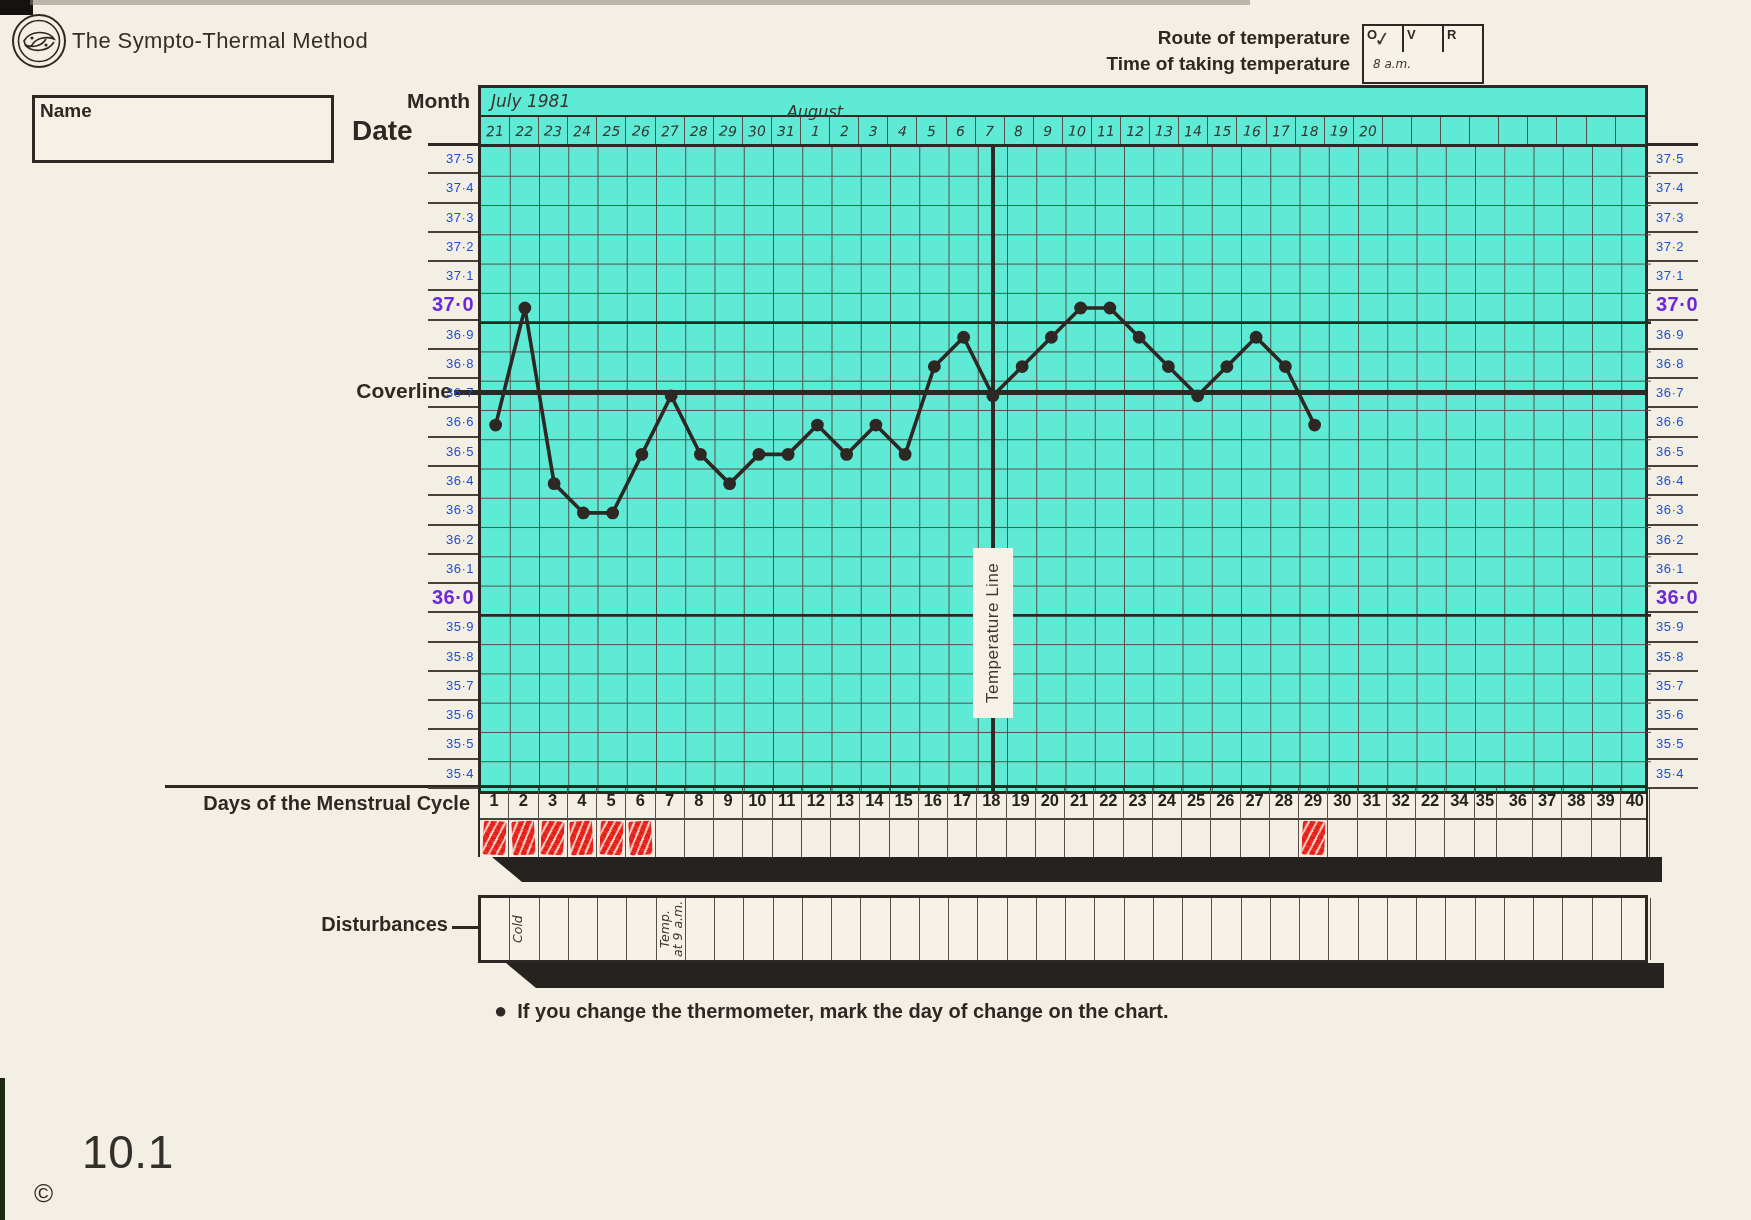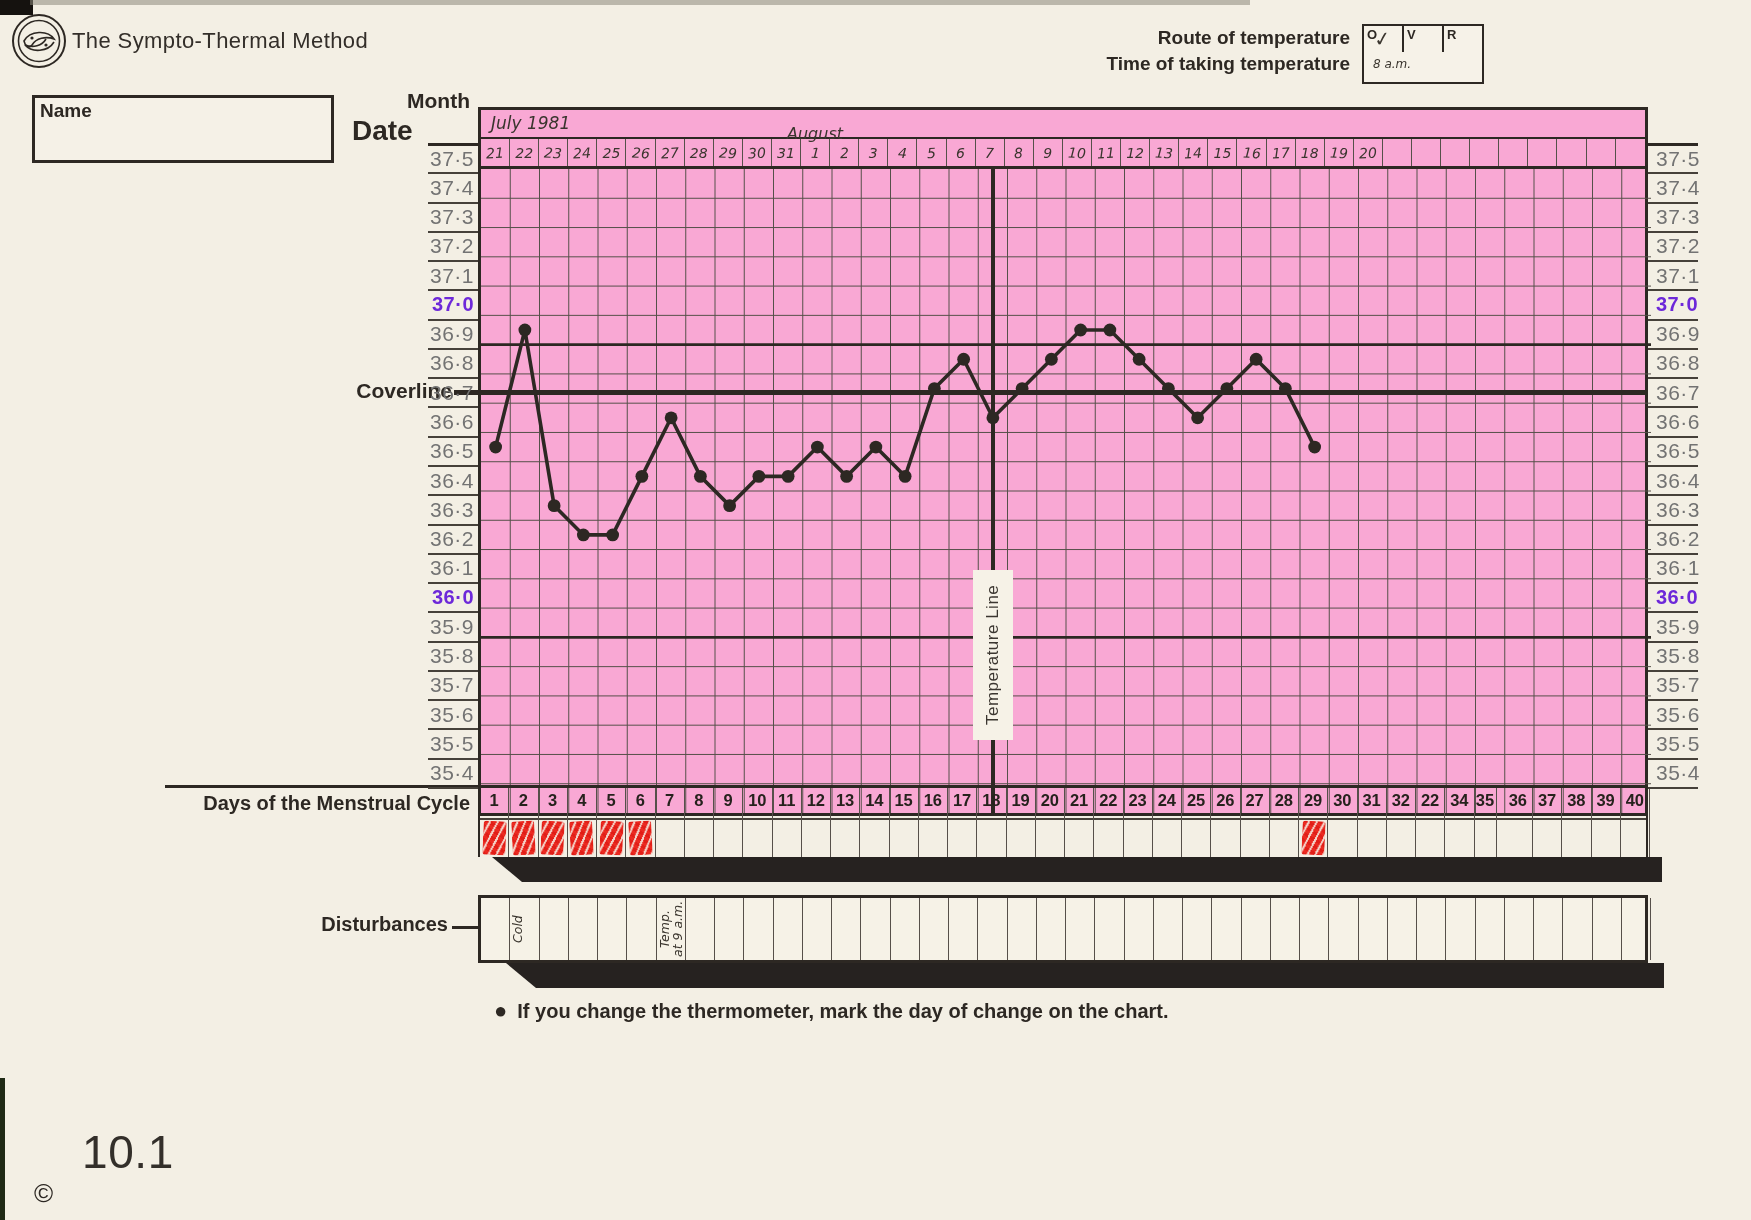--- a/index.html
+++ b/index.html
@@ -17,36 +17,36 @@
   .route-cell{flex:1;border-right:2px solid #2d2823;position:relative;font-size:13px;font-weight:700;padding:1px 0 0 3px;}
   .route-cell:last-child{border-right:none;}
   #check{position:absolute;left:10px;top:1px;font-size:20px;color:#3a352e;transform:rotate(-8deg);font-weight:400;}
   #time-box{left:1362px;top:52px;width:118px;height:30px;border:2px solid #2d2823;border-top:none;background:#f6f2e8;}
   #time-value{position:absolute;left:9px;top:5px;font-size:12px;}
   #name-box{left:32px;top:95px;width:296px;height:62px;border:3px solid #2d2823;background:#f5f1e7;}
   #name-label{position:absolute;left:5px;top:2px;font-size:19px;font-weight:700;}
   
   #month-label{left:352px;top:89px;width:118px;font-size:21px;text-align:right;}
   #date-label{left:352px;top:115px;width:118px;font-size:28px;text-align:left;}
-  #frame{left:478px;top:85px;width:1170px;height:709px;border:3px solid #2d2823;box-sizing:border-box;background:#f9a8d4;margin-top:22px;}
+  #frame{left:478px;top:85px;width:1170px;height:709px;border:3px solid #2d2823;box-sizing:border-box;background:#5eead4;}
   #month-row{position:absolute;left:0;top:0;width:100%;height:27px;border-bottom:2px solid #2d2823;}
   #month-july{position:absolute;left:10px;top:3px;font-size:17px;}
   #month-august{position:absolute;left:306px;top:14px;font-size:16px;}
   #date-row{position:absolute;left:0;top:29px;width:100%;height:27px;border-bottom:3px solid #2d2823;display:flex;}
   .date-cell{width:29.25px;box-sizing:border-box;border-right:1px solid #56504a;font-size:14px;
              display:flex;align-items:center;justify-content:center;}
   .date-cell:last-child{border-right:none;}
   #gridsvg{position:absolute;left:0;top:59px;}
   
   #temp-vline{position:absolute;left:510px;top:59px;width:4px;height:644px;background:#2d2823;}
   #temp-vline-label{position:absolute;left:492px;top:460px;width:40px;height:170px;background:#f6f2e7;
     display:flex;align-items:center;justify-content:center;writing-mode:vertical-rl;transform:rotate(180deg);
     font-size:17px;color:#3b3630;letter-spacing:.5px;font-weight:400;}
   
-  .axlab{position:absolute;height:29px;display:flex;align-items:center;font-size:21px;color:#737373;letter-spacing:.5px;}
+  .axlab{position:absolute;height:29px;display:flex;align-items:center;font-size:13px;color:#1d4ed8;letter-spacing:.5px;}
   .axlab.left{left:426px;width:48px;justify-content:flex-end;}
   .axlab.right{left:1656px;width:60px;justify-content:flex-start;}
   .axlab.bold{font-weight:700;font-size:20px;color:#6d28d9;}
   .tick{position:absolute;height:2px;background:#46413a;}
   
   #coverline{left:454px;top:468px;width:1194px;height:5px;background:#2d2823;}
   #coverline-label{left:256px;top:456px;width:196px;font-size:21px;text-align:right;}
   
   #days-topline{left:165px;top:785px;width:1483px;height:3px;background:#2d2823;}
   #days-label{left:150px;top:792px;width:320px;font-size:20px;text-align:right;}

